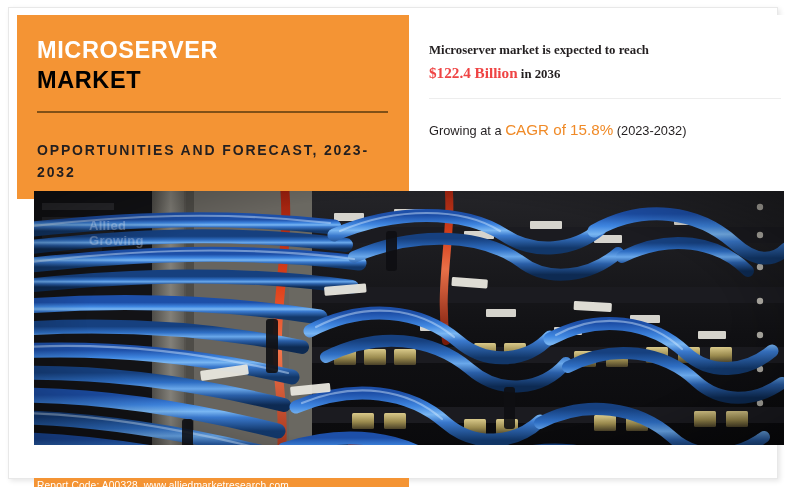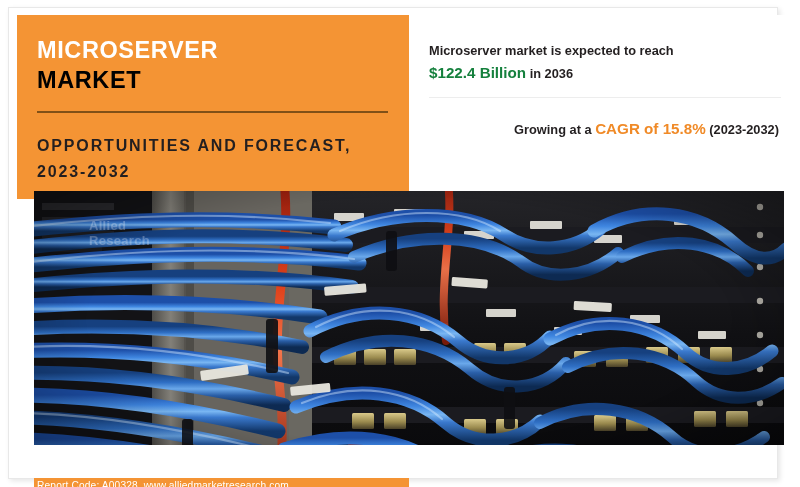--- a/index.html
+++ b/index.html
@@ -67,22 +67,22 @@
     white-space: nowrap;
   }
   .title-rule {
     margin-top: 16px;
     width: 351px;
     height: 1.5px;
     background: #6b4413;
     opacity: 0.85;
   }
   .title-sub {
-    margin-top: 20px;
-    font-size: 16px;
+    margin-top: 26px;
+    font-size: 14px;
     font-weight: bold;
     letter-spacing: 1.85px;
     color: #231f20;
     line-height: 1.62;
   }
 
   
   .stat-panel {
     position: absolute;
     left: 400px;
@@ -96,38 +96,38 @@
     position: absolute;
     left: 20px;
     top: 26px;
     right: 8px;
   }
   .stat-head {
     font-size: 12.8px;
     font-weight: bold;
     color: #231f20;
     line-height: 1.55;
+    font-family: Liberation Serif, serif;
   }
   .stat-head .accent {
-    color: #15803d;
+    color: #ef4444;
     font-size: 15.2px;
   }
   .stat-rule {
     margin-top: 13px;
     width: 352px;
     height: 1px;
     background: #ededed;
   }
   .stat-sub {
     margin-top: 20px;
     font-size: 12.8px;
-    font-weight: bold;
+    font-weight: normal;
     color: #231f20;
     line-height: 1.5;
-    text-align: right;
   }
   .stat-sub .accent {
     color: #f08a27;
     font-size: 15.2px;
   }
 
   
   .photo {
     position: absolute;
     left: 25px;
@@ -389,21 +389,21 @@
           <rect x="418" y="86" width="36" height="9" rx="1.5" transform="rotate(4 418 86)"></rect>
           <rect x="256" y="196" width="40" height="9" rx="1.5" transform="rotate(-6 256 196)"></rect>
           <rect x="540" y="110" width="38" height="9" rx="1.5" transform="rotate(3 540 110)"></rect>
         </g>
 
         <rect x="0" y="0" width="750" height="287" fill="url(#vig)"></rect>
       </svg>
 
       <div class="watermark">
         <div>Allied</div>
-        <div>Research</div>
+        <div>Growing</div>
       </div>
     </div>
 
     <div class="footer-bar">
       <div class="footer-text">Report Code: A00328, www.alliedmarketresearch.com</div>
     </div>
 
   </div>
 </div>
 

